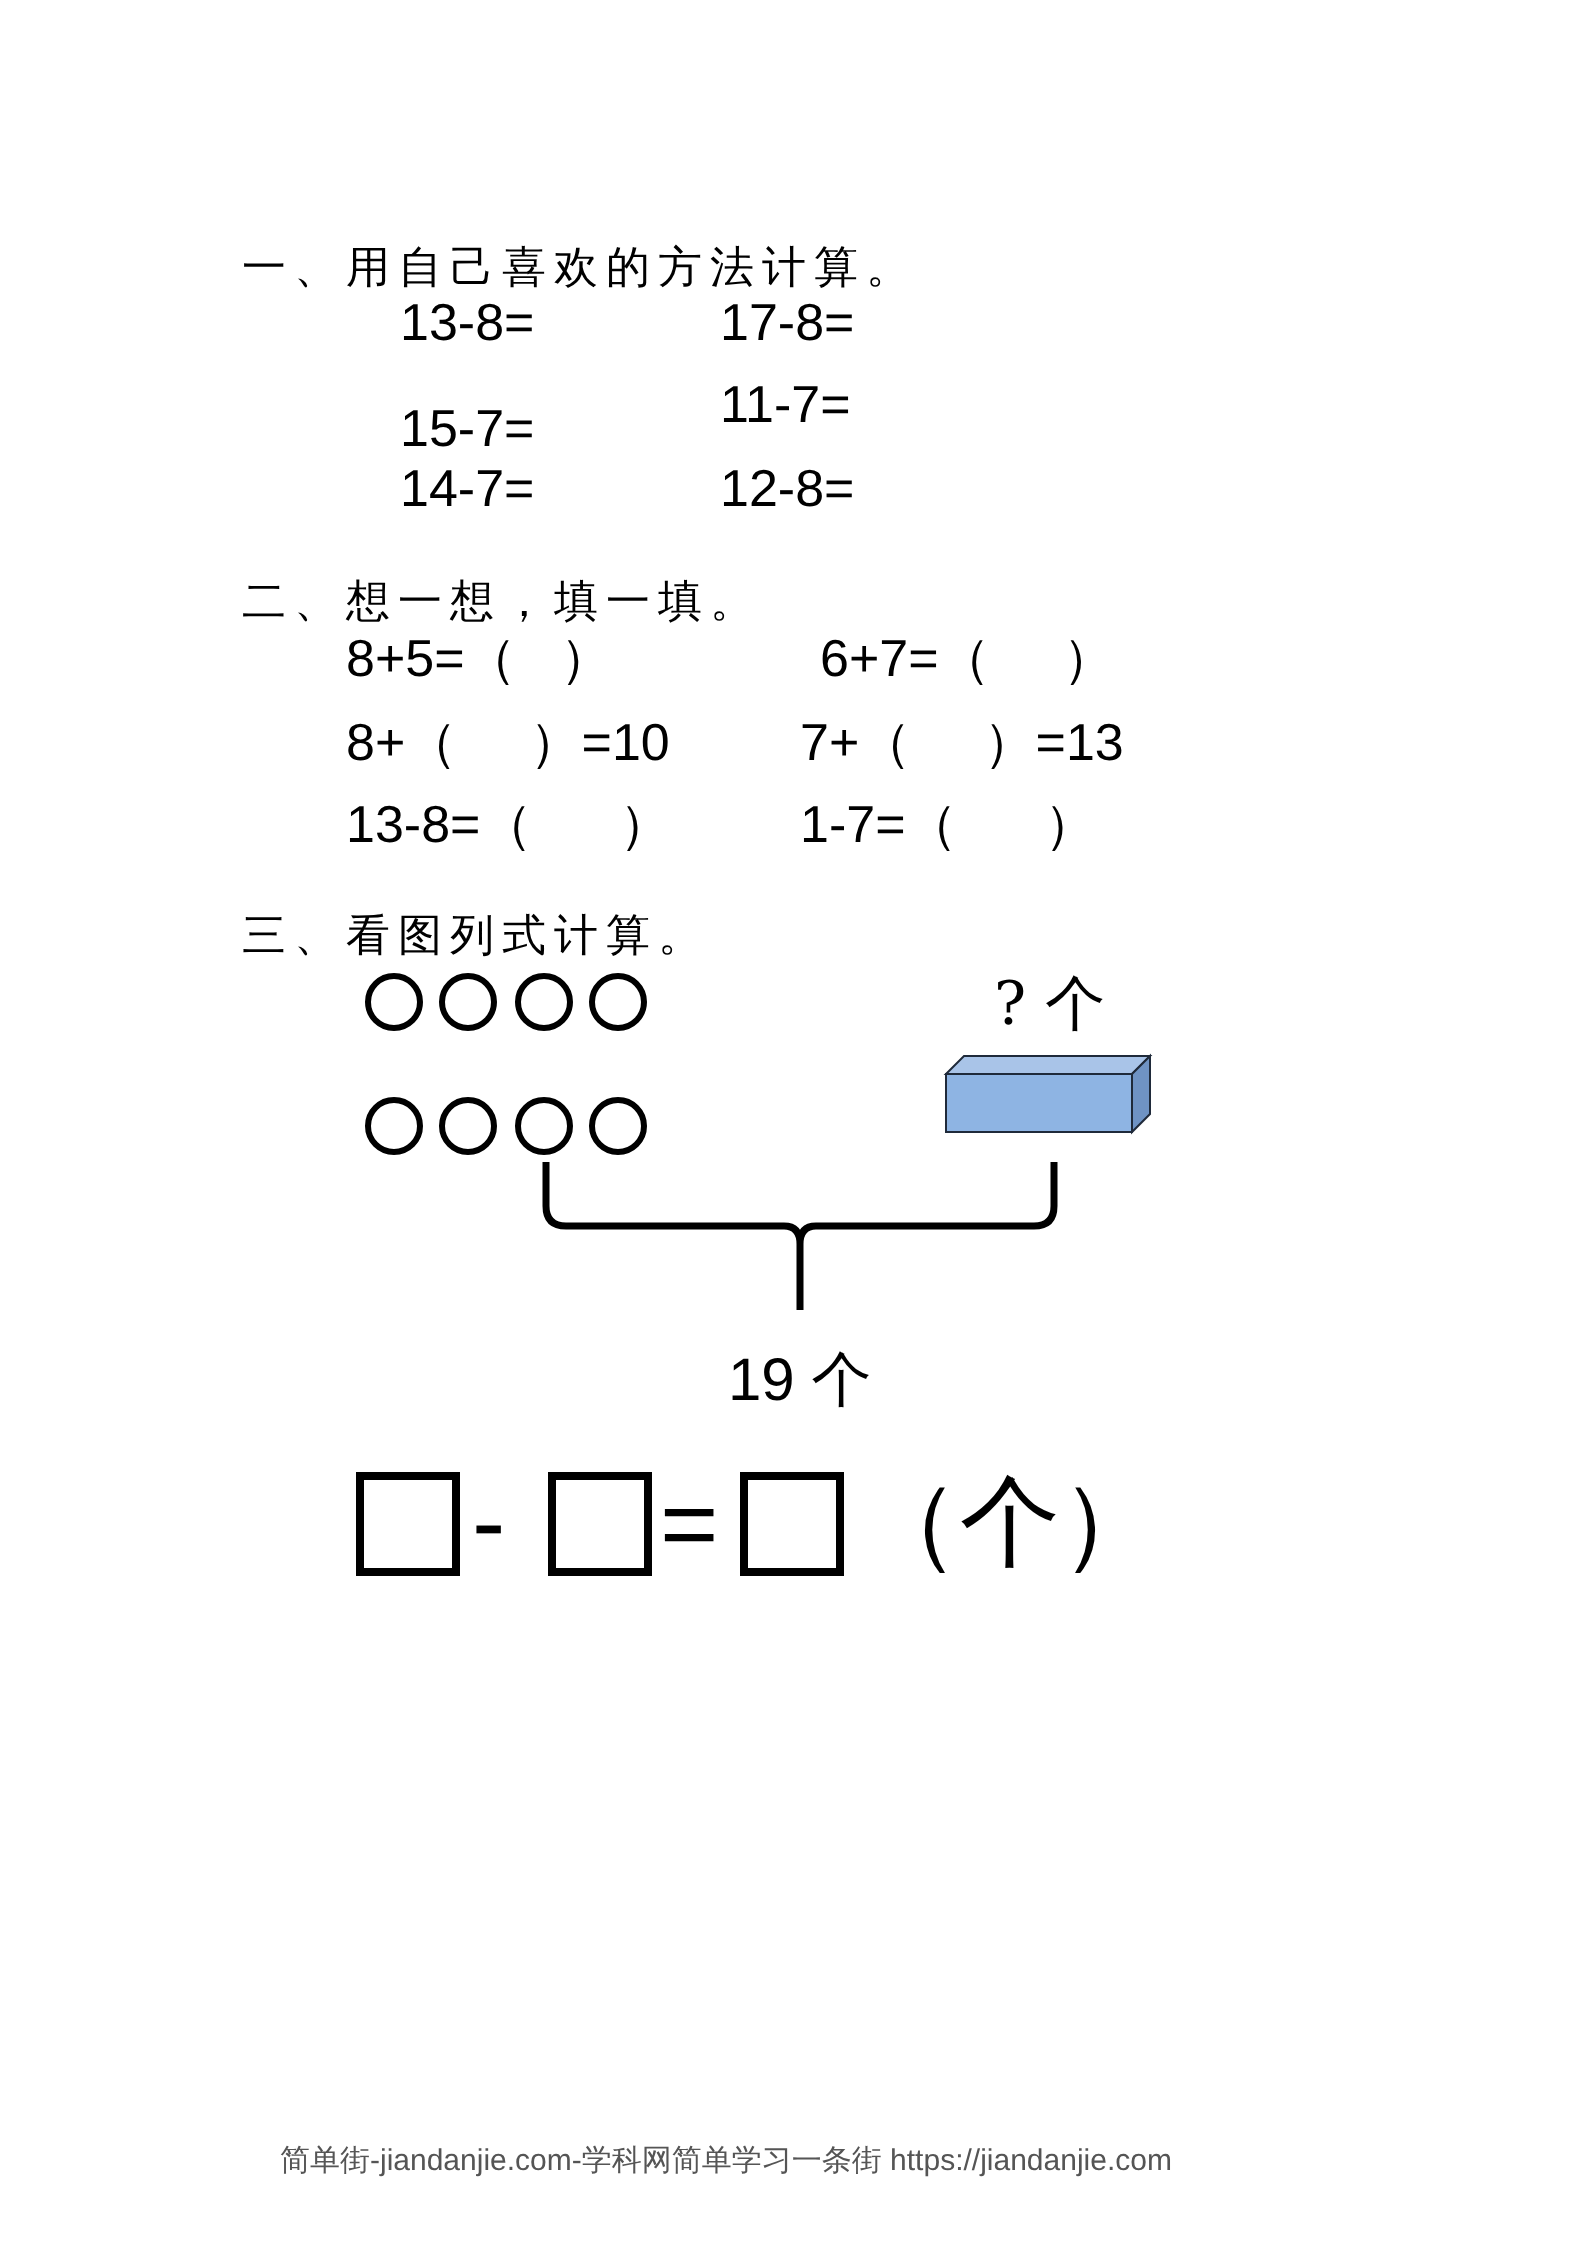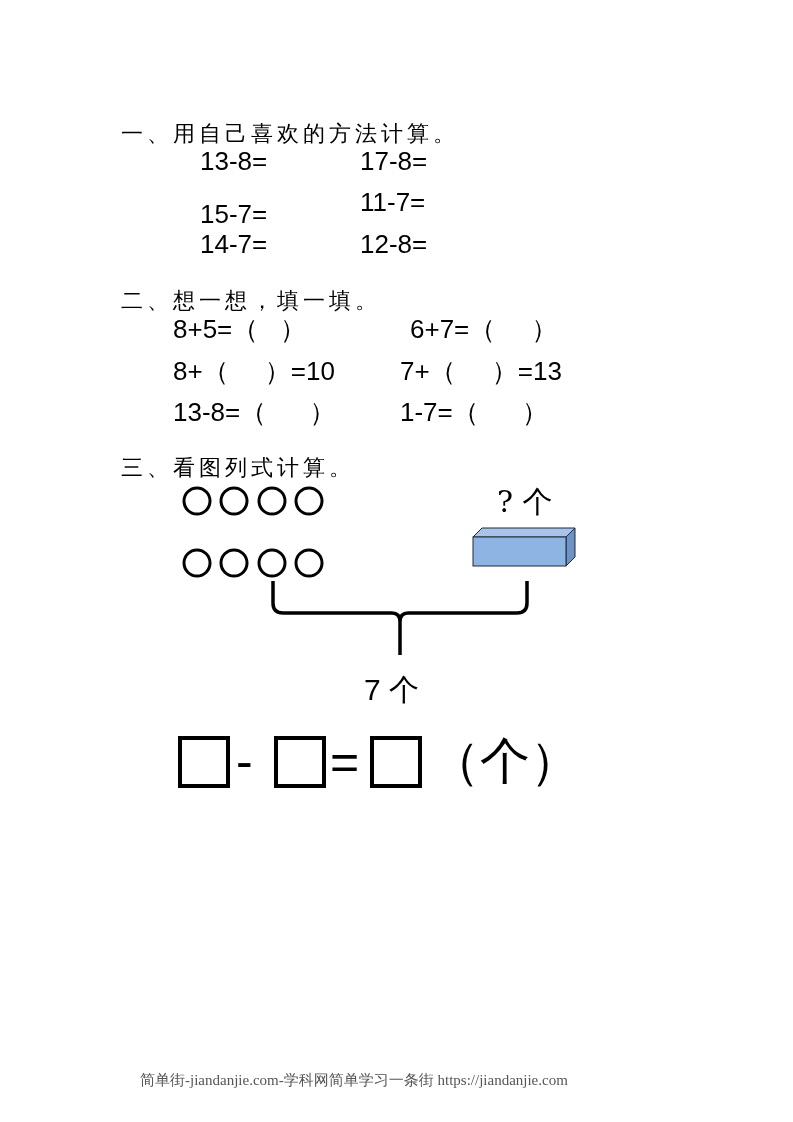--- a/index.html
+++ b/index.html
@@ -1,20 +1,20 @@
 <!DOCTYPE html>
 <html><head>
   <meta charset="utf-8">
   <style>
     html, body { margin: 0; padding: 0; background: #ffffff; }
     body { width: 793px; height: 1122px; position: relative; overflow: hidden; color: #000; }
     .abs { position: absolute; white-space: pre; }
     .heading { font-family: "DejaVu Serif", serif; font-size: 22px; letter-spacing: 4px; margin-top: 16px; }
     .eq { font-family: "Liberation Sans", sans-serif; font-size: 26px; }
-    .footer { font-family: Liberation Serif, serif; font-size: 15px; color: #555; }
+    .footer { font-family: Liberation Sans, sans-serif; font-size: 15px; color: #555; }
     svg { position: absolute; left: 0; top: 0; }
   </style>
 </head>
 <body>
 
 <div>
 
   <div class="abs heading" style="left:121px; top:103px;">一、用自己喜欢的方法计算。</div>
   <div class="abs eq" style="left:200px; top:146px;">13-8=</div>
   <div class="abs eq" style="left:360px; top:146px;">17-8=</div>
@@ -51,20 +51,20 @@
     </g>
     <path d="M273,581 L273,603 Q273,613 283,613 L392,613 Q400,613 400,622 L400,655 M400,622 Q400,613 408,613 L517,613 Q527,613 527,603 L527,581" fill="none" stroke="#000" stroke-width="3.5"></path>
     <g fill="none" stroke="#000" stroke-width="4">
       <rect x="180" y="738" width="48" height="48"></rect>
       <rect x="276" y="738" width="48" height="48"></rect>
       <rect x="372" y="738" width="48" height="48"></rect>
     </g>
   </svg>
 
   <div class="abs" style="left:497px; top:482px; font-family:'DejaVu Serif', serif; font-size:30px;">? 个</div>
-  <div class="abs" style="left:364px; top:670px; font-family:'Liberation Sans', sans-serif; font-size:30px;">7 个</div>
+  <div class="abs" style="left:364px; top:670px; font-family:'Liberation Sans', sans-serif; font-size:30px;">19 个</div>
 
   <div class="abs" style="left:236px; top:736px; font-family:'Liberation Sans', sans-serif; font-size:50px; line-height:50px;">-</div>
   <div class="abs" style="left:330px; top:737px; font-family:'Liberation Sans', sans-serif; font-size:50px; line-height:50px;">=</div>
   <div class="abs" style="left:430px; top:731px; font-family:'DejaVu Serif', serif; font-size:50px; line-height:60px;">（个）</div>
 
   <div class="abs footer" style="left:140px; top:1071px;">简单街-jiandanjie.com-学科网简单学习一条街 https://jiandanjie.com</div>
 </div>
 
 </body></html>

